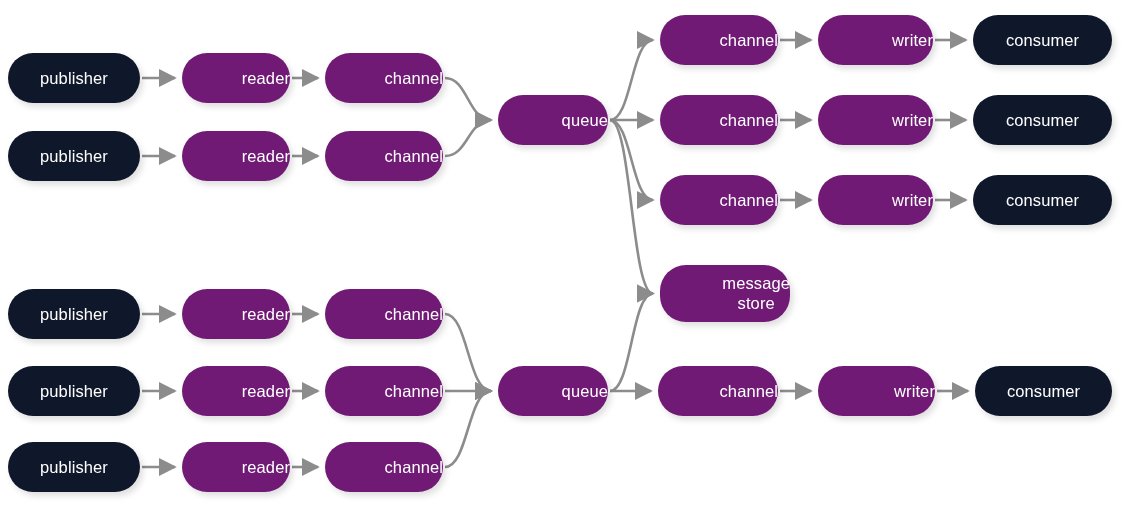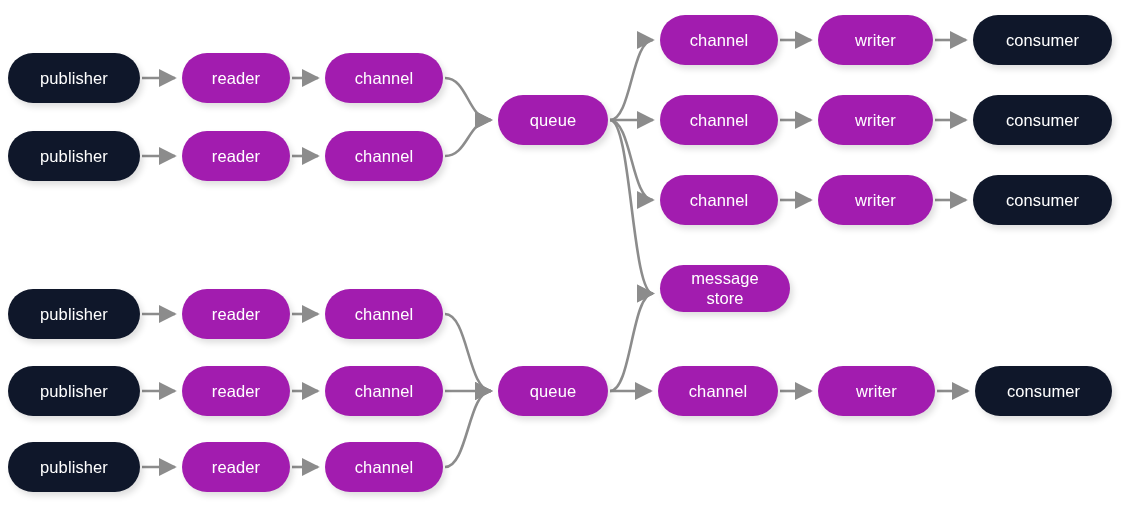--- a/index.html
+++ b/index.html
@@ -36,21 +36,21 @@
     color: #ffffff;
     font-size: 16.5px;
     line-height: 1.25;
     letter-spacing: 0.1px;
     border-radius: 26px;
     box-shadow: 3px 4px 6px rgba(0,0,0,0.13);
     white-space: pre-line;
     user-select: none;
   }
   .node.teal   { background: #0f172a; }
-  .node.orange { background: #a21caf; }
+  .node.orange { background: #701a75; justify-content: flex-end; }
   .node.two-line { line-height: 1.18; }
 </style>
 </head>
 <body>
 
 <div id="canvas">
 
   <svg id="edges" viewBox="0 0 1122 506" width="1122" height="506">
     <defs>
       <marker id="arrow" viewBox="0 0 10 10" refX="9" refY="5" markerWidth="7" markerHeight="7" orient="auto-start-reverse">
@@ -100,21 +100,21 @@
       <div class="node orange" style="left: 498px; top: 95px; width: 110px; height: 50px;"><span>queue</span></div>
       <div class="node orange" style="left: 660px; top: 15px; width: 118px; height: 50px;"><span>channel</span></div>
       <div class="node orange" style="left: 660px; top: 95px; width: 118px; height: 50px;"><span>channel</span></div>
       <div class="node orange" style="left: 660px; top: 175px; width: 118px; height: 50px;"><span>channel</span></div>
       <div class="node orange" style="left: 818px; top: 15px; width: 115px; height: 50px;"><span>writer</span></div>
       <div class="node orange" style="left: 818px; top: 95px; width: 115px; height: 50px;"><span>writer</span></div>
       <div class="node orange" style="left: 818px; top: 175px; width: 115px; height: 50px;"><span>writer</span></div>
       <div class="node teal" style="left: 973px; top: 15px; width: 139px; height: 50px;"><span>consumer</span></div>
       <div class="node teal" style="left: 973px; top: 95px; width: 139px; height: 50px;"><span>consumer</span></div>
       <div class="node teal" style="left: 973px; top: 175px; width: 139px; height: 50px;"><span>consumer</span></div>
-      <div class="node orange two-line" style="left: 660px; top: 265px; width: 130px; height: 47px;"><span>message
+      <div class="node orange two-line" style="left: 660px; top: 265px; width: 130px; height: 57px;"><span>message
 store</span></div>
       <div class="node teal" style="left: 8px; top: 289px; width: 132px; height: 50px;"><span>publisher</span></div>
       <div class="node teal" style="left: 8px; top: 366px; width: 132px; height: 50px;"><span>publisher</span></div>
       <div class="node teal" style="left: 8px; top: 442px; width: 132px; height: 50px;"><span>publisher</span></div>
       <div class="node orange" style="left: 182px; top: 289px; width: 108px; height: 50px;"><span>reader</span></div>
       <div class="node orange" style="left: 182px; top: 366px; width: 108px; height: 50px;"><span>reader</span></div>
       <div class="node orange" style="left: 182px; top: 442px; width: 108px; height: 50px;"><span>reader</span></div>
       <div class="node orange" style="left: 325px; top: 289px; width: 118px; height: 50px;"><span>channel</span></div>
       <div class="node orange" style="left: 325px; top: 366px; width: 118px; height: 50px;"><span>channel</span></div>
       <div class="node orange" style="left: 325px; top: 442px; width: 118px; height: 50px;"><span>channel</span></div>

